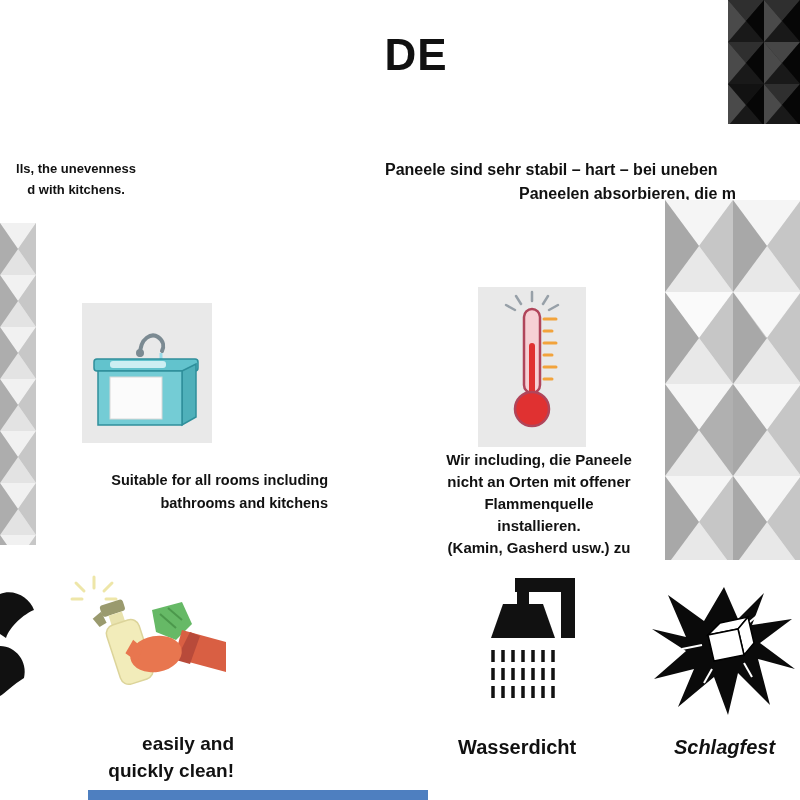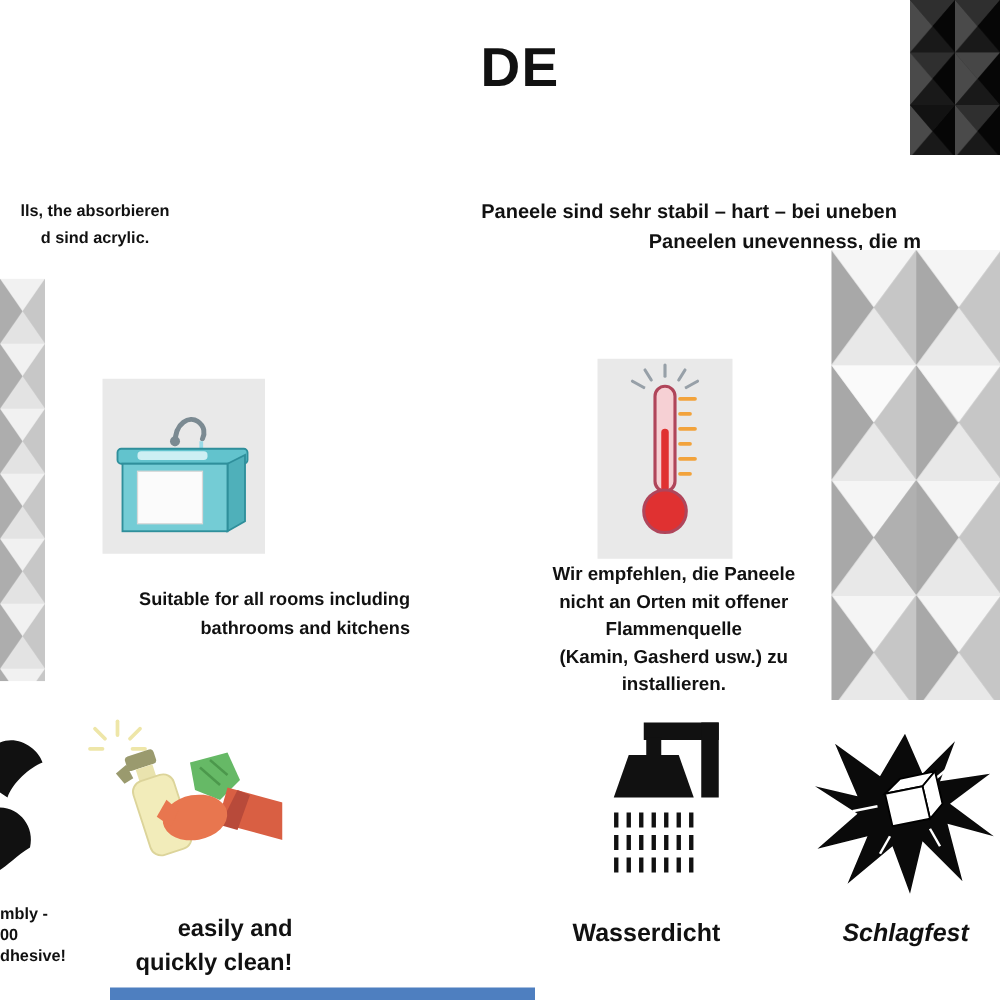--- a/index.html
+++ b/index.html
@@ -78,26 +78,26 @@
           <polygon points="0,42 0,0 18,21" fill="#4a4a4a"></polygon>
         </pattern>
       </defs>
       <rect width="72" height="124" fill="url(#pdk)"></rect>
       <polygon points="36,42 72,42 54,63" fill="#5e5e5e" opacity="0.5"></polygon>
       <polygon points="0,84 36,84 18,105" fill="#000" opacity="0.6"></polygon>
     </svg>
   </div>
 
   <div class="intro-left">
-    <div>lls, the absorbieren</div>
-    <div>d sind acrylic.</div>
+    <div>lls, the unevenness</div>
+    <div>d with kitchens.</div>
   </div>
 
   <div class="intro-right-1">Paneele sind sehr stabil – hart – bei uneben</div>
-  <div class="intro-right-2">Paneelen unevenness, die m</div>
+  <div class="intro-right-2">Paneelen absorbieren, die m</div>
 
   <div class="tex left-strip">
     <svg width="36" height="322" viewBox="0 0 36 322">
       <defs>
         <pattern id="pwA" width="36" height="52" patternUnits="userSpaceOnUse">
           <rect width="36" height="52" fill="#dcdcdc"></rect>
           <polygon points="0,0 36,0 18,26" fill="#f1f1f1"></polygon>
           <polygon points="36,0 36,52 18,26" fill="#c7c7c7"></polygon>
           <polygon points="36,52 0,52 18,26" fill="#e3e3e3"></polygon>
           <polygon points="0,52 0,0 18,26" fill="#adadad"></polygon>
@@ -142,25 +142,25 @@
         <line x1="66" y1="80" x2="78" y2="80"></line>
         <line x1="66" y1="92" x2="74" y2="92"></line>
       </g>
       <rect x="46" y="22" width="16" height="84" rx="8" fill="#f6d0d4" stroke="#b0455a" stroke-width="2.5"></rect>
       <rect x="51" y="56" width="6" height="52" rx="3" fill="#e03131"></rect>
       <circle cx="54" cy="122" r="17" fill="#e03131" stroke="#b0455a" stroke-width="2.5"></circle>
     </svg>
   </div>
 
   <div class="flame-warning">
-    <div>Wir empfehlen, die Paneele</div>
+    <div>Wir including, die Paneele</div>
     <div>nicht an Orten mit offener</div>
     <div>Flammenquelle</div>
+    <div>installieren.</div>
     <div>(Kamin, Gasherd usw.) zu</div>
-    <div>installieren.</div>
   </div>
 
   <div class="tex right-panel">
     <svg width="135" height="360" viewBox="0 0 135 360">
       <defs>
         <pattern id="pwB" width="68" height="92" patternUnits="userSpaceOnUse">
           <rect width="68" height="92" fill="#dddddd"></rect>
           <polygon points="0,0 68,0 34,46" fill="#f5f5f5"></polygon>
           <polygon points="68,0 68,92 34,46" fill="#c6c6c6"></polygon>
           <polygon points="68,92 0,92 34,46" fill="#e8e8e8"></polygon>
@@ -201,25 +201,20 @@
       </g>
       <polygon points="162,70 118,58 110,86 162,100" fill="#d95f43"></polygon>
       <polygon points="126,60 112,88 126,92 136,64" fill="#b84a3a"></polygon>
       <g transform="rotate(-10 92 82)">
         <ellipse cx="92" cy="82" rx="26" ry="18" fill="#e8764f"></ellipse>
         <polygon points="72,64 62,76 72,86 80,74" fill="#e8764f"></polygon>
       </g>
     </svg>
   </div>
 
-  <div class="assembly-partial">
-    <div>mbly -</div>
-    <div>00</div>
-    <div>dhesive!</div>
-  </div>
 
   <div class="clean-caption">
     <div>easily and</div>
     <div>quickly clean!</div>
   </div>
 
   <div class="shower-icon-wrap">
     <svg width="106" height="126" viewBox="0 0 106 126">
       <rect x="30" y="2" width="60" height="14" fill="#111"></rect>
       <rect x="76" y="2" width="14" height="60" fill="#111"></rect>

